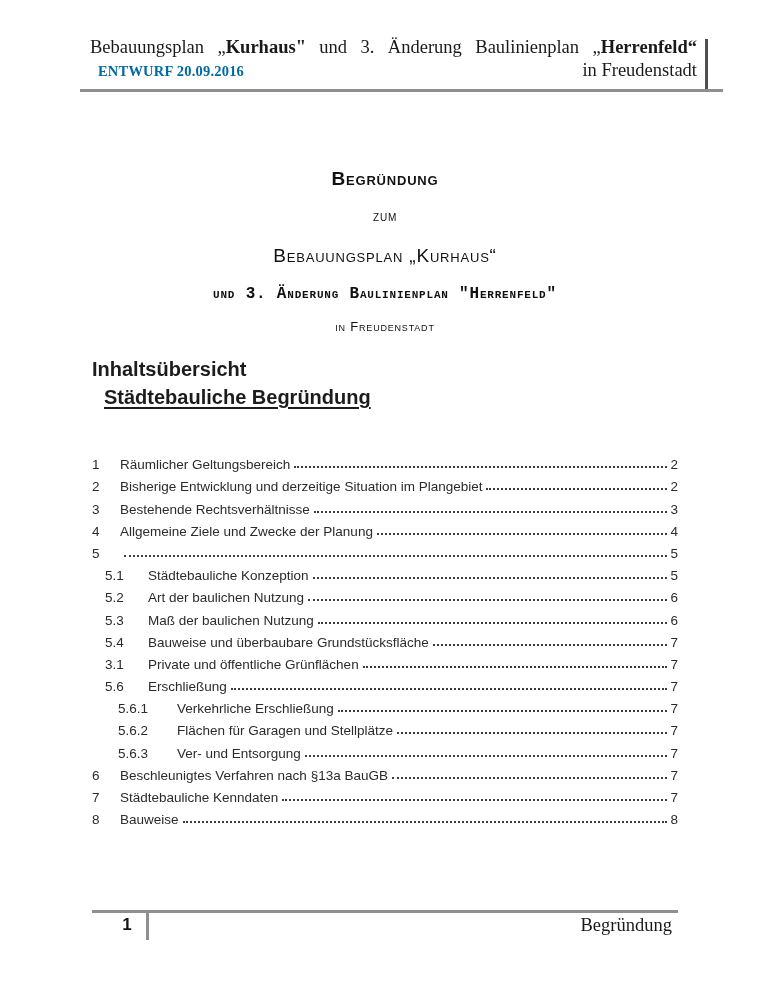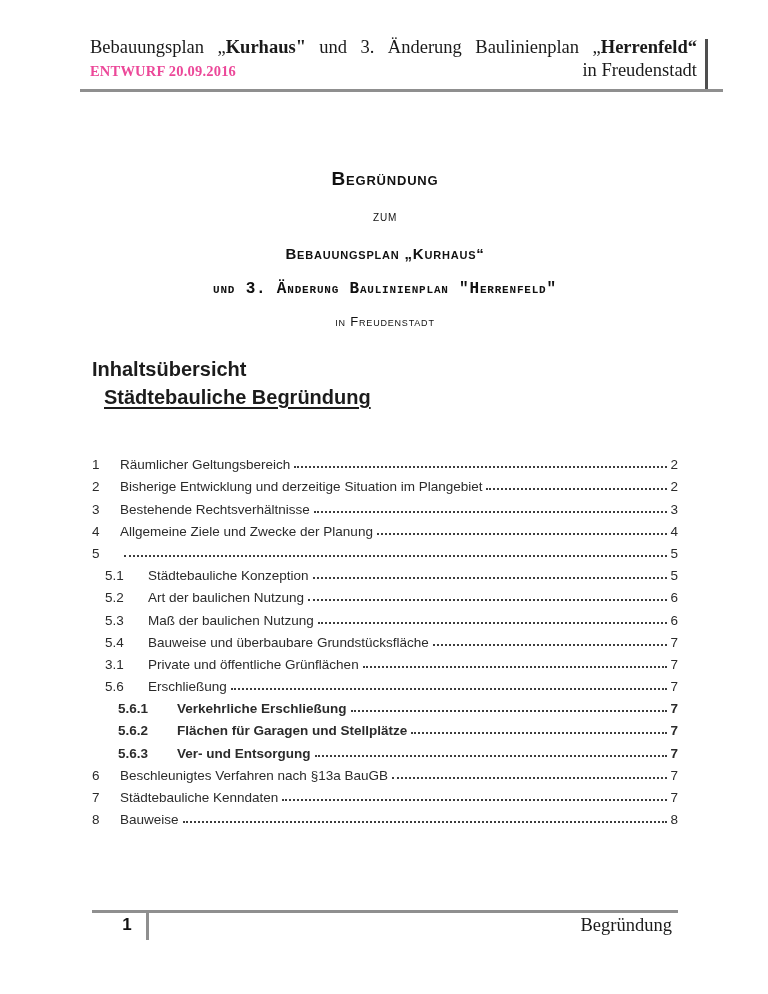--- a/index.html
+++ b/index.html
@@ -41,41 +41,42 @@
     color: #1a1a1a;
   }
   .header-line1 b { font-weight: bold; }
   .header-line2 {
     display: flex;
     justify-content: space-between;
     align-items: baseline;
     padding: 0 26px 6px 10px;
   }
   .draft-label {
-    color: #ec4899;
+    color: #0369a1;
     font-weight: bold;
     font-size: 14.5px;
     letter-spacing: 0.2px;
+    margin-left: 8px;
   }
   .header-location { font-size: 18.5px; color: #1a1a1a; }
 
   
   .title-block {
     position: absolute;
     left: 92px;
     top: 168px;
     width: 586px;
     text-align: center;
     font-variant: small-caps;
     letter-spacing: 0.8px;
     color: #111;
   }
   .t1 { font-size: 19px; font-weight: bold; margin: 0 0 18px 0; }
   .t2 { font-size: 14px; font-weight: normal; margin: 0 0 21px 0; }
-  .t3 { font-size: 15px; font-weight: bold; margin: 0 0 18px 0; }
+  .t3 { font-size: 19px; font-weight: normal; margin: 0 0 18px 0; }
   .t4 { font-size: 16px; font-weight: bold; margin: 9px 0 16px 0; font-family: Liberation Mono, monospace; }
   .t5 { font-size: 13px; font-weight: normal; margin: 0; }
 
   
   .toc-heading {
     position: absolute;
     left: 92px;
     top: 358px;
     font-size: 20px;
     font-weight: bold;
@@ -102,21 +103,21 @@
   }
   .toc-row {
     display: flex;
     align-items: flex-end;
     height: 22.2px;
     white-space: nowrap;
   }
   .toc-row .num  { flex: none; width: 28px; }
   .toc-row.l2    { padding-left: 13px; }
   .toc-row.l2 .num { width: 43px; }
-  .toc-row.l3    { padding-left: 26px; font-weight: bold; }
+  .toc-row.l3    { padding-left: 26px; }
   .toc-row.l3 .num { width: 59px; }
   .toc-row .title { flex: none; }
   .toc-row .leader {
     flex: 1;
     border-bottom: 2px dotted #3c3c3c;
     margin: 0 2px 4px 4px;
     min-width: 8px;
   }
   .toc-row .pg { flex: none; text-align: right; min-width: 9px; }
 

